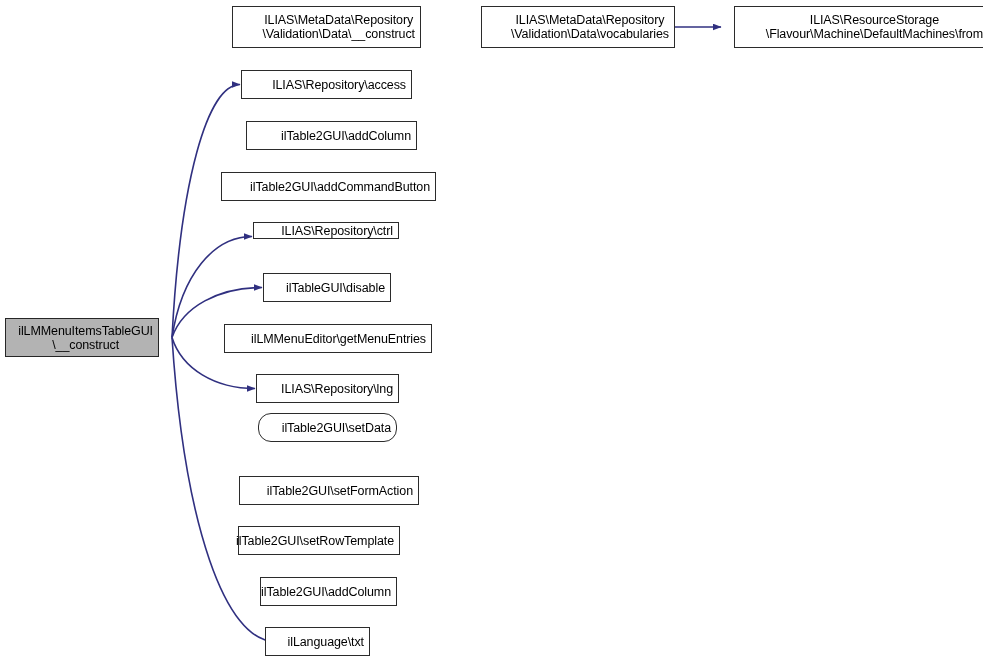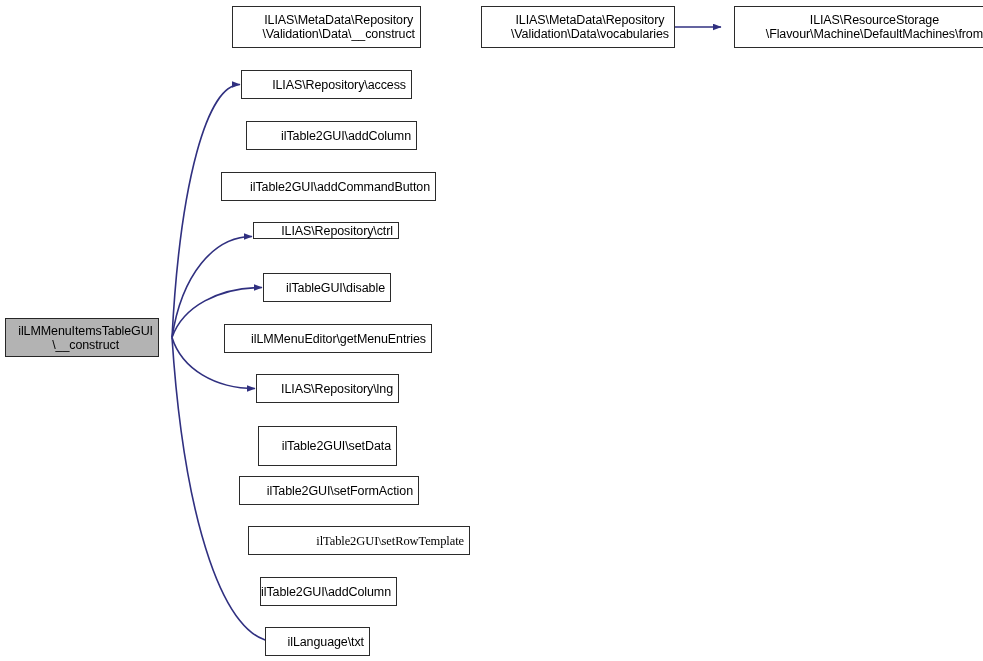--- a/index.html
+++ b/index.html
@@ -76,23 +76,23 @@
 \__construct</span></div>
       <div class="node" style="left: 232px; top: 6px; width: 189px; height: 42px;"><span class="node-label">ILIAS\MetaData\Repository
 \Validation\Data\__construct</span></div>
       <div class="node" style="left: 241px; top: 70px; width: 171px; height: 29px;"><span class="node-label">ILIAS\Repository\access</span></div>
       <div class="node" style="left: 246px; top: 121px; width: 171px; height: 29px;"><span class="node-label">ilTable2GUI\addColumn</span></div>
       <div class="node" style="left: 221px; top: 172px; width: 215px; height: 29px; padding-left: 36px;"><span class="node-label">ilTable2GUI\addCommandButton</span></div>
       <div class="node" style="left: 253px; top: 222px; width: 146px; height: 17px;"><span class="node-label">ILIAS\Repository\ctrl</span></div>
       <div class="node" style="left: 263px; top: 273px; width: 128px; height: 29px;"><span class="node-label">ilTableGUI\disable</span></div>
       <div class="node" style="left: 224px; top: 324px; width: 208px; height: 29px;"><span class="node-label">ilLMMenuEditor\getMenuEntries</span></div>
       <div class="node" style="left: 256px; top: 374px; width: 143px; height: 29px;"><span class="node-label">ILIAS\Repository\lng</span></div>
-      <div class="node" style="left: 258px; top: 426px; width: 139px; height: 40px;"><span class="node-label">ilTable2GUI\setData</span></div>
+      <div class="node" style="left: 258px; top: 413px; width: 139px; height: 29px; border-radius: 13px;"><span class="node-label">ilTable2GUI\setData</span></div>
       <div class="node" style="left: 239px; top: 476px; width: 180px; height: 29px;"><span class="node-label">ilTable2GUI\setFormAction</span></div>
-      <div class="node" style="left: 248px; top: 526px; width: 222px; height: 29px; font-family: Liberation Serif, serif;"><span class="node-label">ilTable2GUI\setRowTemplate</span></div>
+      <div class="node" style="left: 238px; top: 526px; width: 162px; height: 29px;"><span class="node-label">ilTable2GUI\setRowTemplate</span></div>
       <div class="node" style="left: 260px; top: 577px; width: 137px; height: 29px;"><span class="node-label">ilTable2GUI\addColumn</span></div>
       <div class="node" style="left: 265px; top: 627px; width: 105px; height: 29px;"><span class="node-label">ilLanguage\txt</span></div>
       <div class="node" style="left: 481px; top: 6px; width: 194px; height: 42px;"><span class="node-label">ILIAS\MetaData\Repository
 \Validation\Data\vocabularies</span></div>
       <div class="node" style="left: 722px; top: 6px; width: 255px; height: 42px; margin-left: 12px;"><span class="node-label">ILIAS\ResourceStorage
 \Flavour\Machine\DefaultMachines\from</span></div>
     </div>
 
 </div>
 

